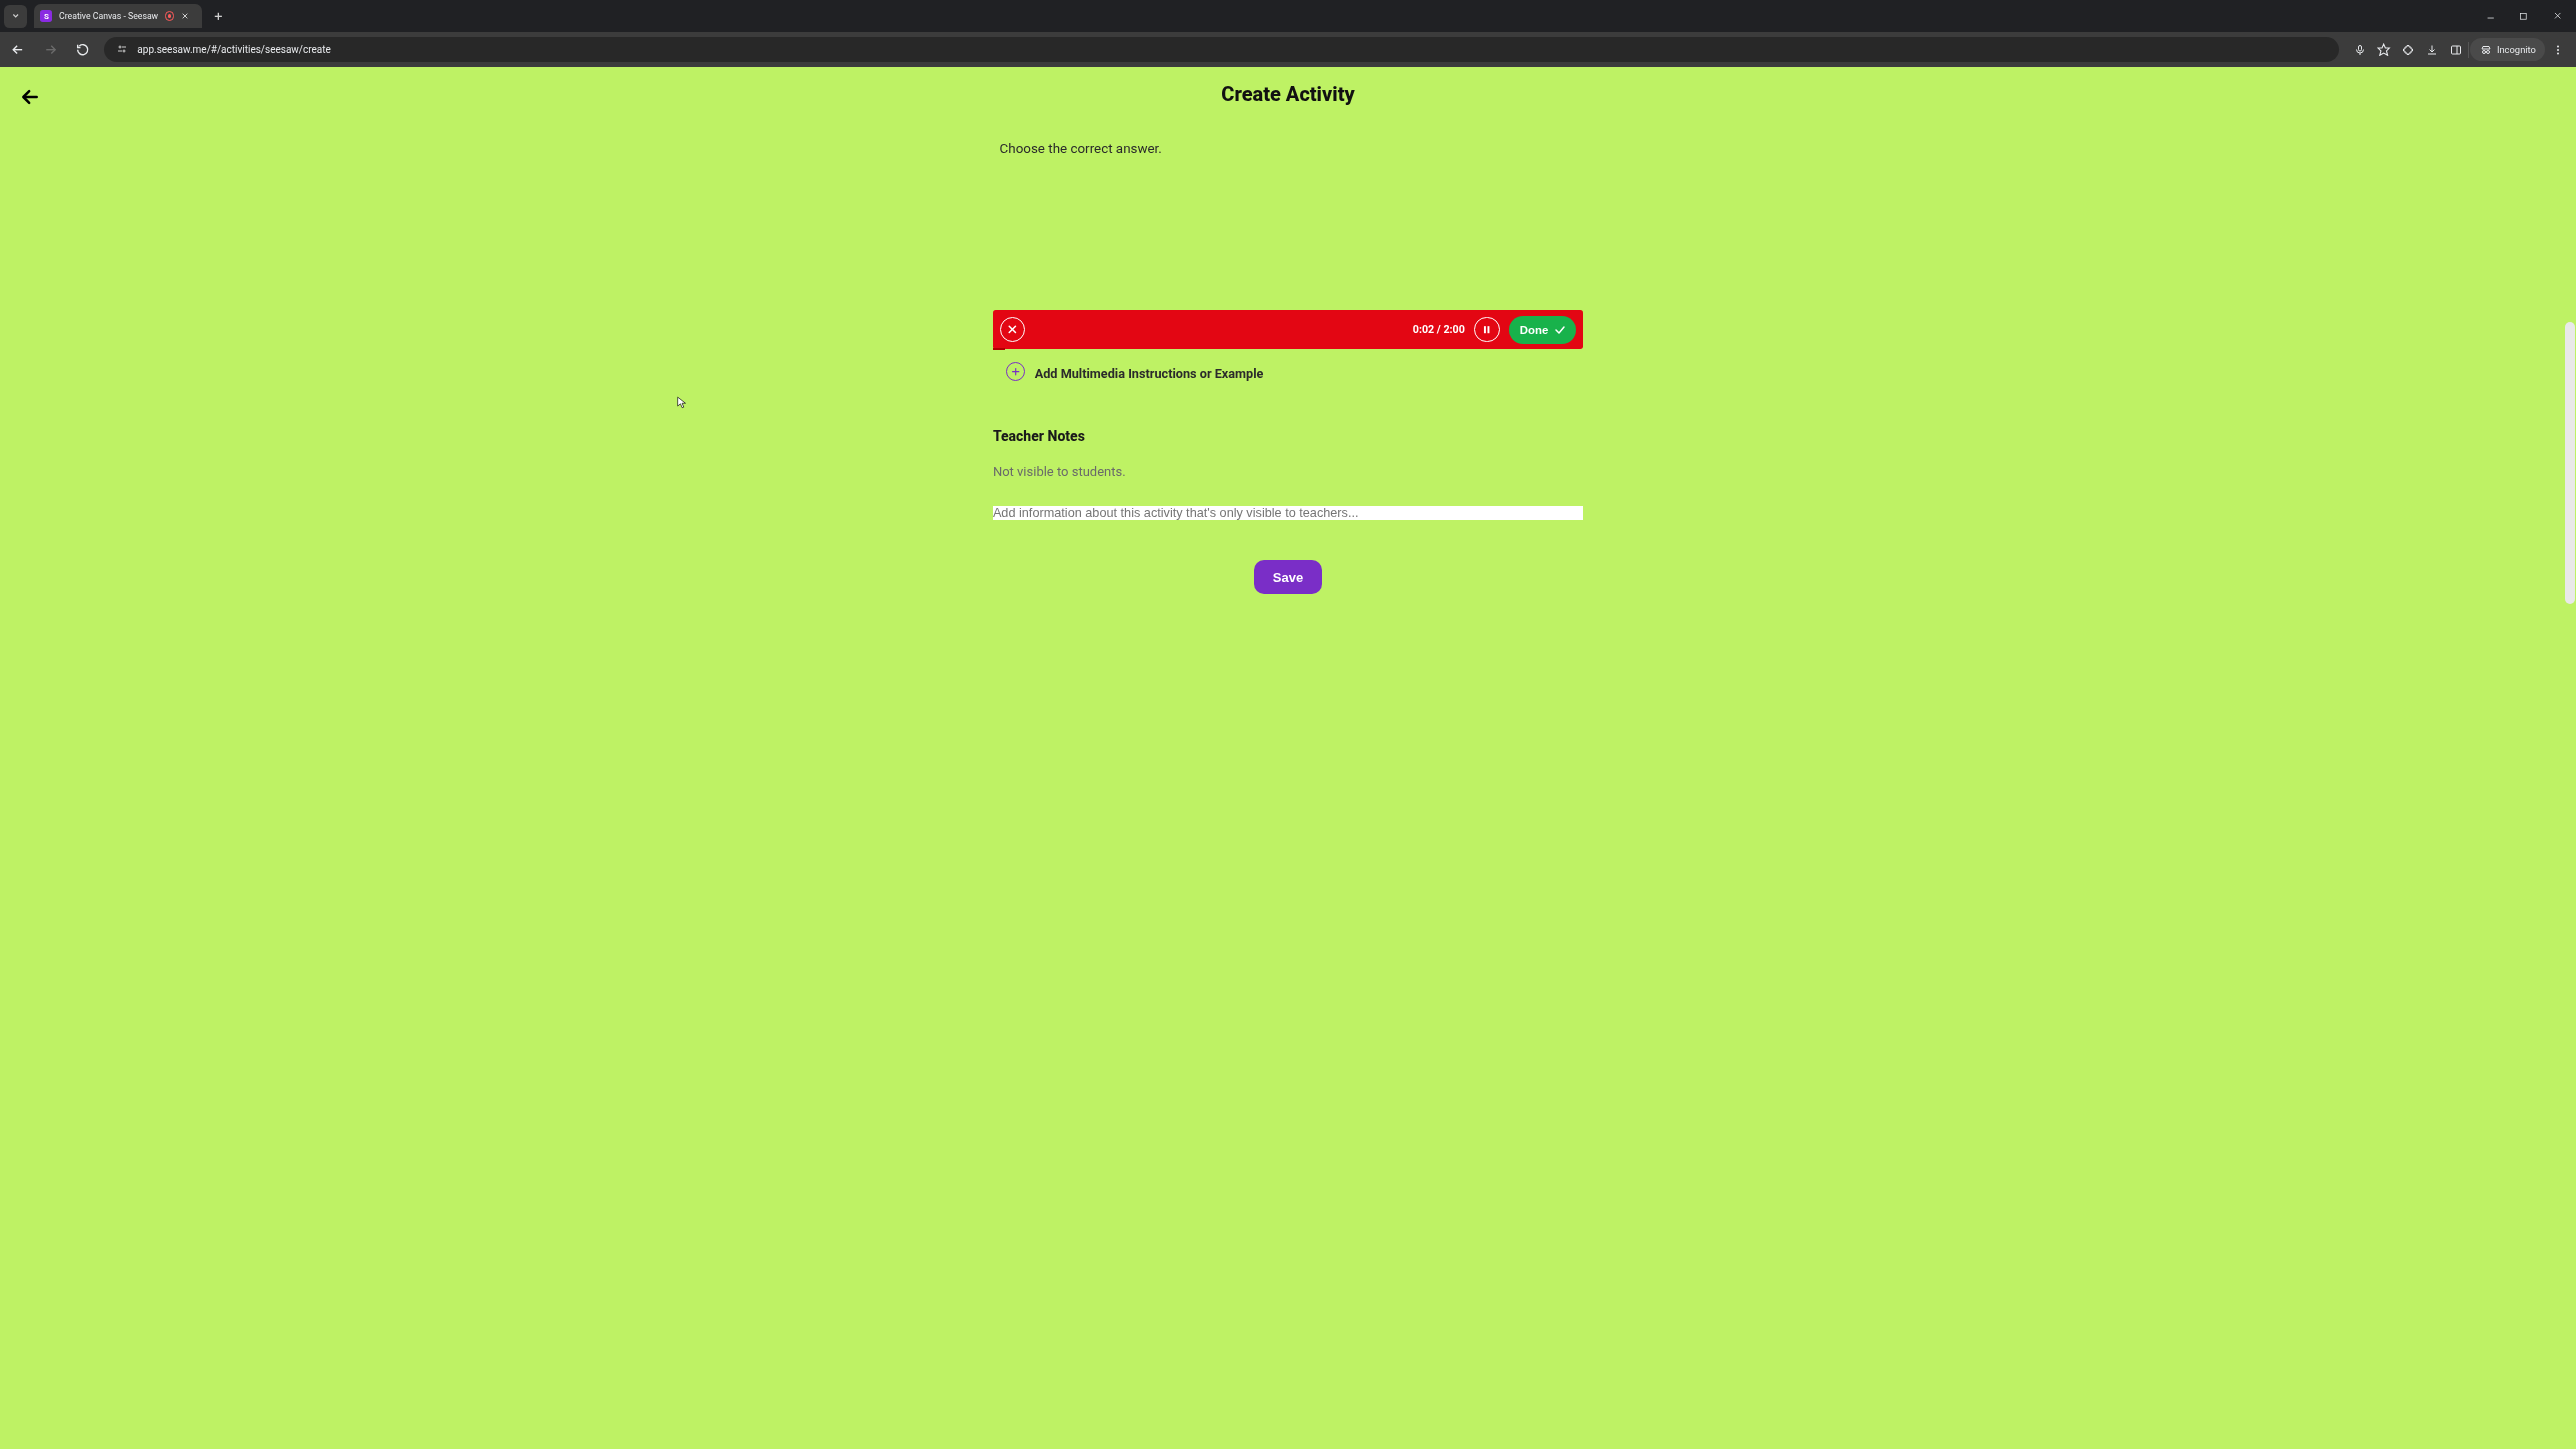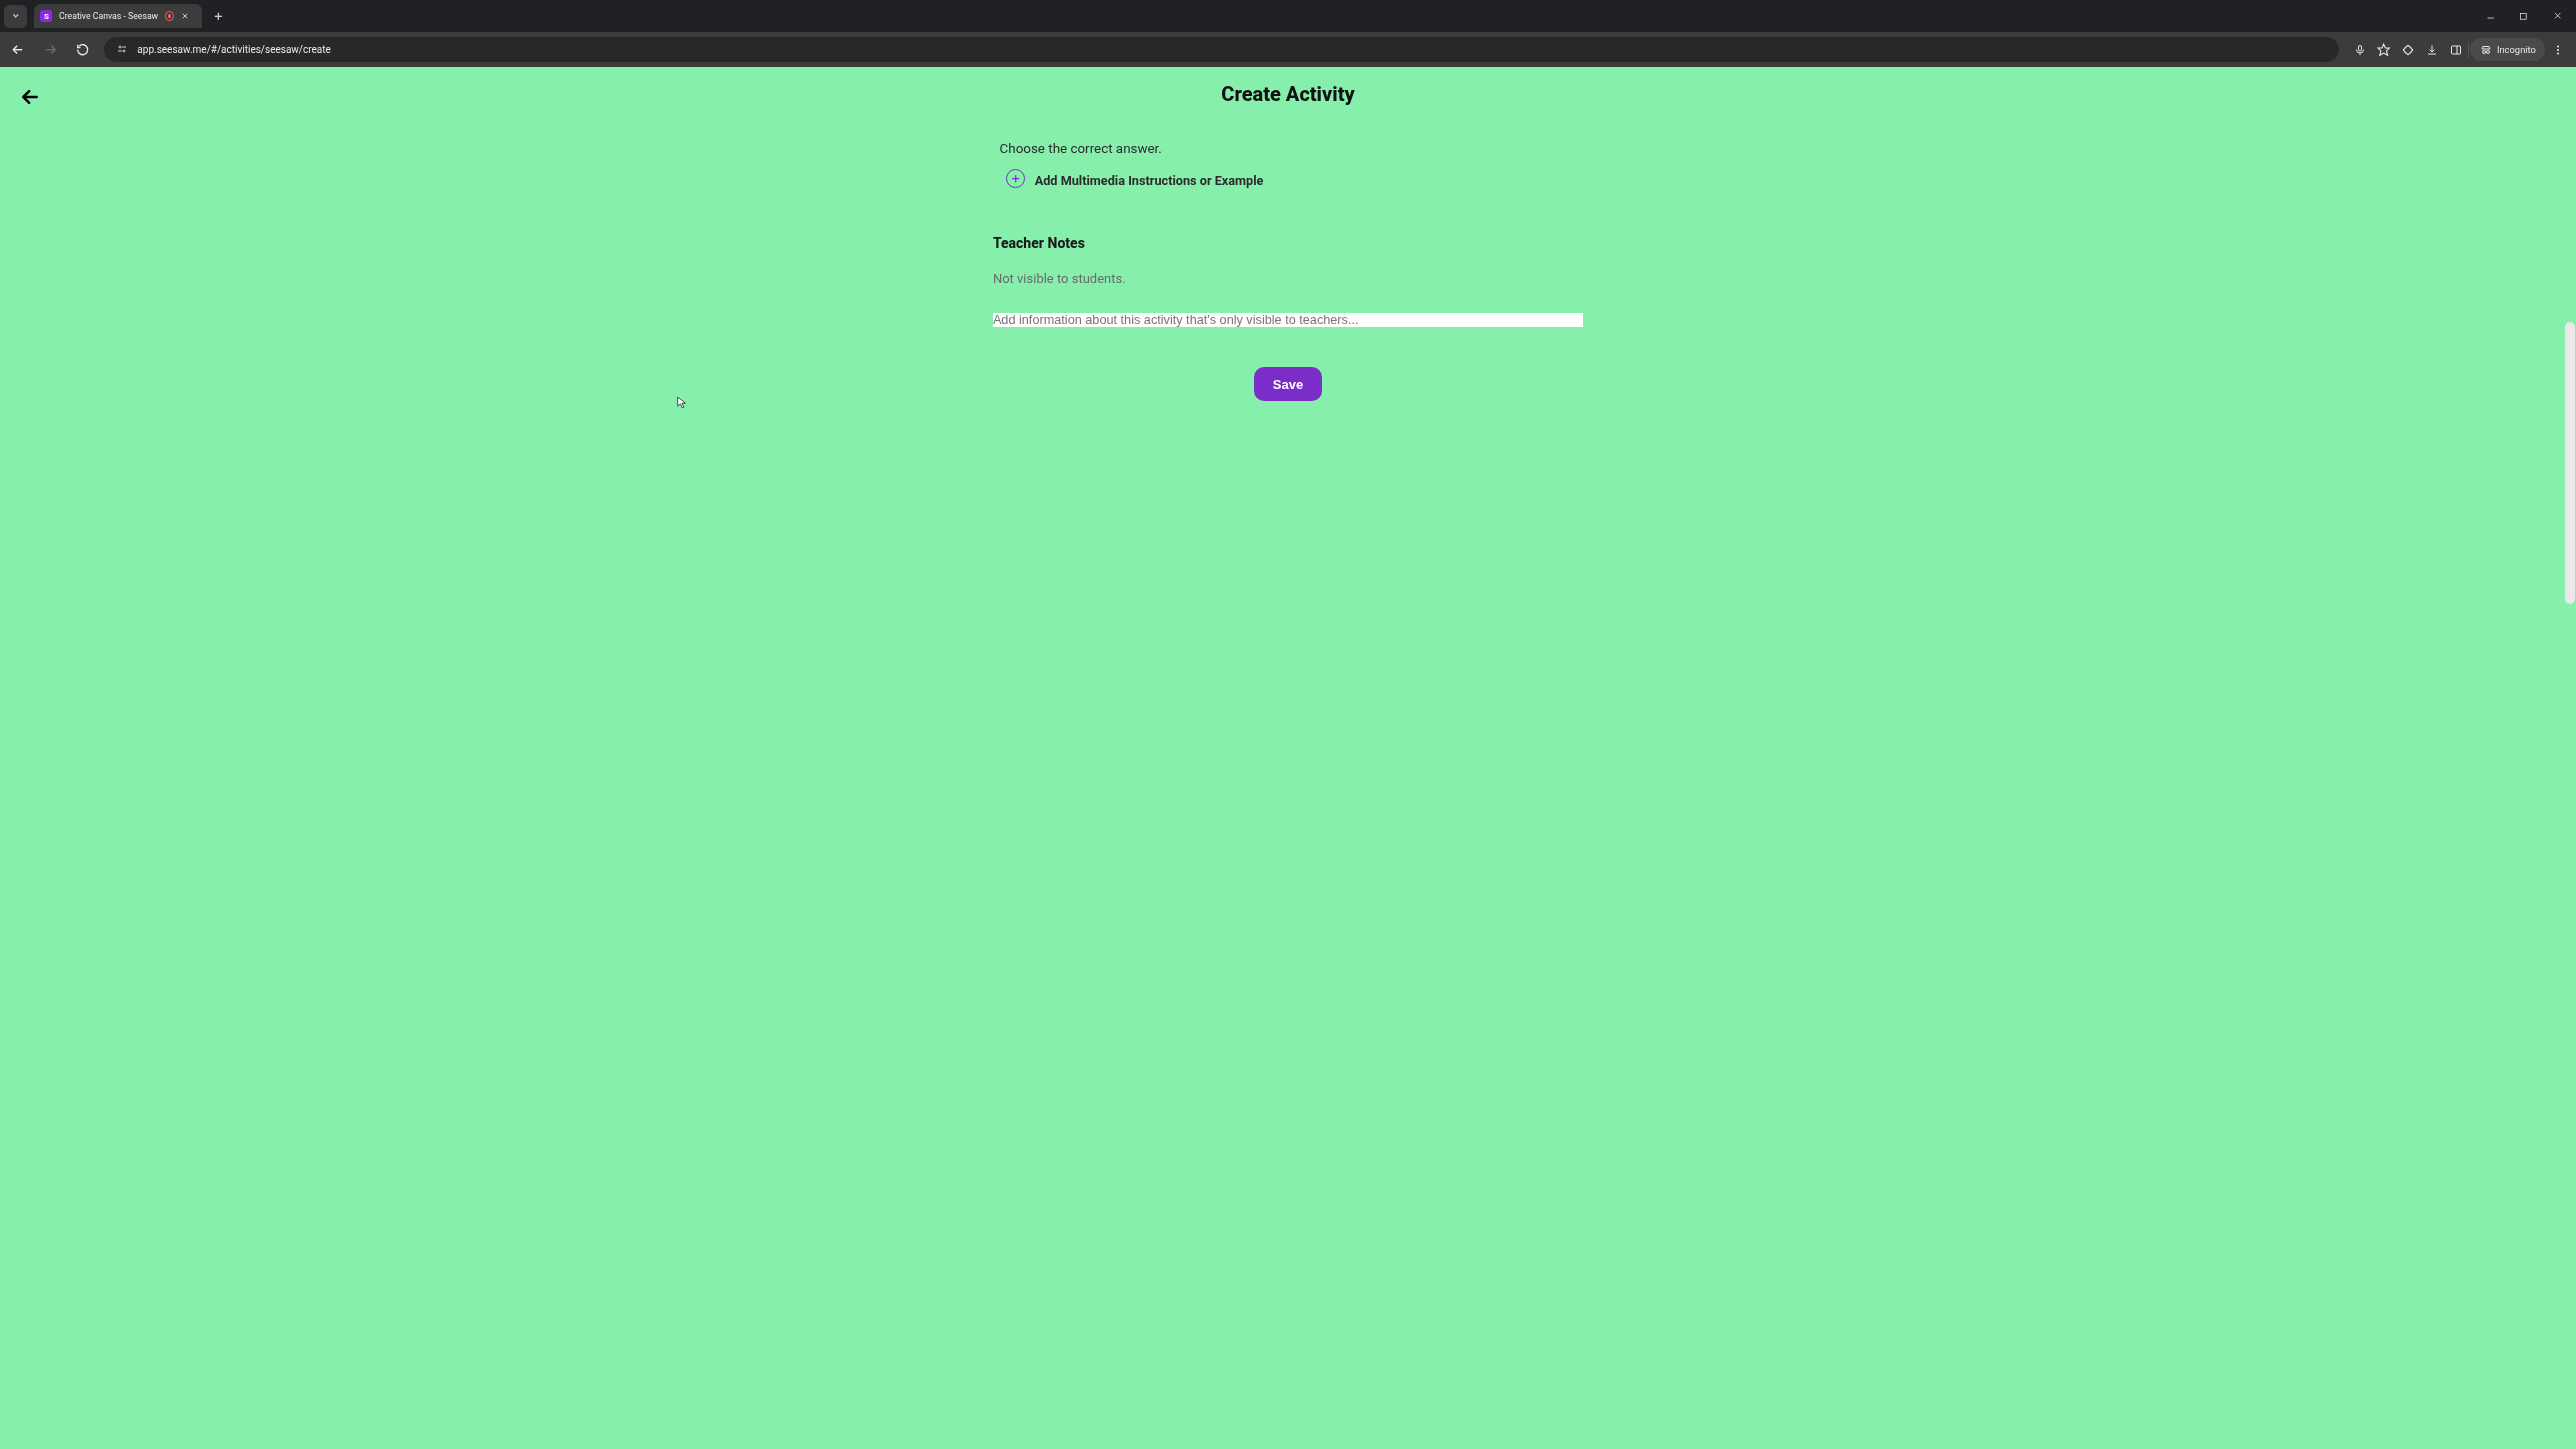--- a/index.html
+++ b/index.html
@@ -47,21 +47,21 @@
   }
   .addr .site-icon { width:14.8px; height:14.8px; display:flex; align-items:center; justify-content:center; color:#cfcfcf; }
   .right-icons { display:flex; align-items:center; gap:1px; color:#cfcfcf; }
   .incognito-pill {
     display:flex; align-items:center; gap:5.4px; background:#4a4a4a; color:#e8eaed;
     border-radius:13.4px; height:23px; padding:0 9.4px; font-size:9.4px;
   }
   .vdiv { width:0.7px; height:16px; background:#555; }
 
   
-  .app { position:relative; height: calc(100% - 67px); background:#86efac; }
+  .app { position:relative; height: calc(100% - 67px); background:#bef264; }
   .page-header {
     position:relative; height:54px; display:flex; align-items:center; justify-content:center;
   }
   .back-btn { position:absolute; left:16px; top:16px; width:27px; height:27px;
     display:flex; align-items:center; justify-content:center; }
   .page-title { font-size:20px; font-weight:800; color:#111; }
 
   .content { max-width: 617px; margin: 0 auto; padding: 0 13.4px; }
   .instruction {
     font-size:13.4px; color:#2b2b2b; padding-top: 20px; padding-left: 6.7px;
@@ -260,20 +260,45 @@
           <polyline points="11 5 4 12 11 19"></polyline>
         </svg>
     </div>
     <h1 class="page-title">Create Activity</h1>
   </div>
 
   <div class="content">
 
     <div class="instruction">Choose the correct answer.</div>
 
+    <div class="rec-bar-wrap">
+      <div class="rec-bar">
+        <div class="cancel">
+          <svg width="10.7" height="10.7" viewBox="0 0 24 24" stroke="#fff" stroke-width="3.5" stroke-linecap="round">
+              <line x1="5" y1="5" x2="19" y2="19"></line>
+              <line x1="19" y1="5" x2="5" y2="19"></line>
+            </svg>
+        </div>
+        <div class="spacer"></div>
+        <div class="rec-time">0:02 / 2:00</div>
+        <button class="pause">
+          <svg width="9.4" height="9.4" viewBox="0 0 24 24" fill="#fff">
+              <rect x="5" y="3" width="5" height="18"></rect>
+              <rect x="14" y="3" width="5" height="18"></rect>
+            </svg>
+        </button>
+        <button class="done">
+          <span>Done</span>
+          <svg width="12" height="12" viewBox="0 0 24 24" fill="none" stroke="#fff" stroke-width="3" stroke-linecap="round" stroke-linejoin="round">
+              <polyline points="4 12 10 18 20 6"></polyline>
+            </svg>
+        </button>
+        <div class="rec-progress"></div>
+      </div>
+    </div>
 
     <div class="mm-row">
       <div class="mm-plus">
         <svg width="9.4" height="9.4" viewBox="0 0 24 24" stroke="#7a2ec7" stroke-width="3" stroke-linecap="round">
             <line x1="12" y1="4" x2="12" y2="20"></line>
             <line x1="4" y1="12" x2="20" y2="12"></line>
           </svg>
       </div>
       <div class="mm-label">Add Multimedia Instructions or Example</div>
     </div>

